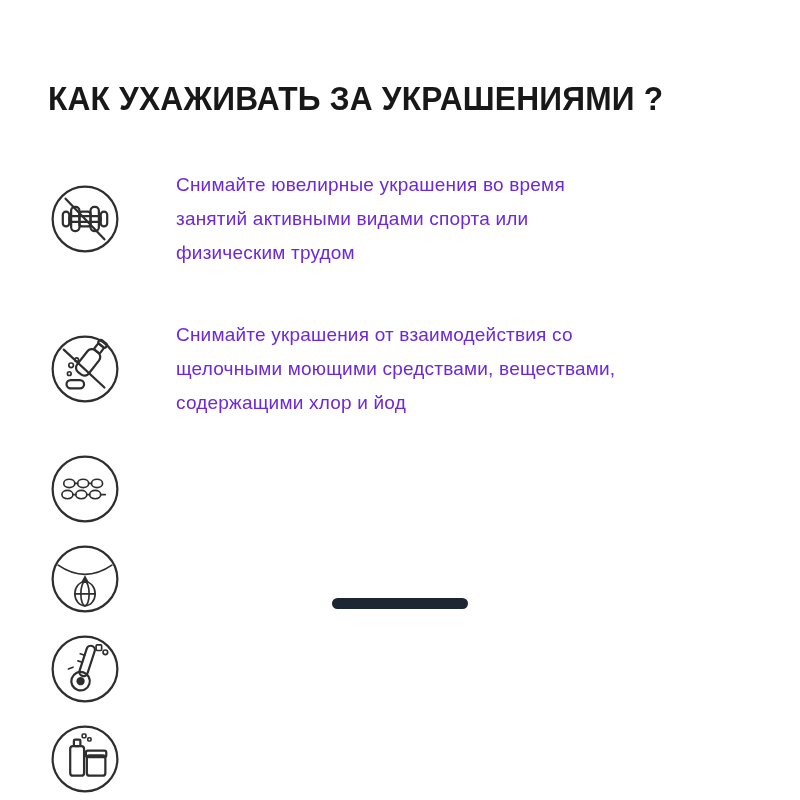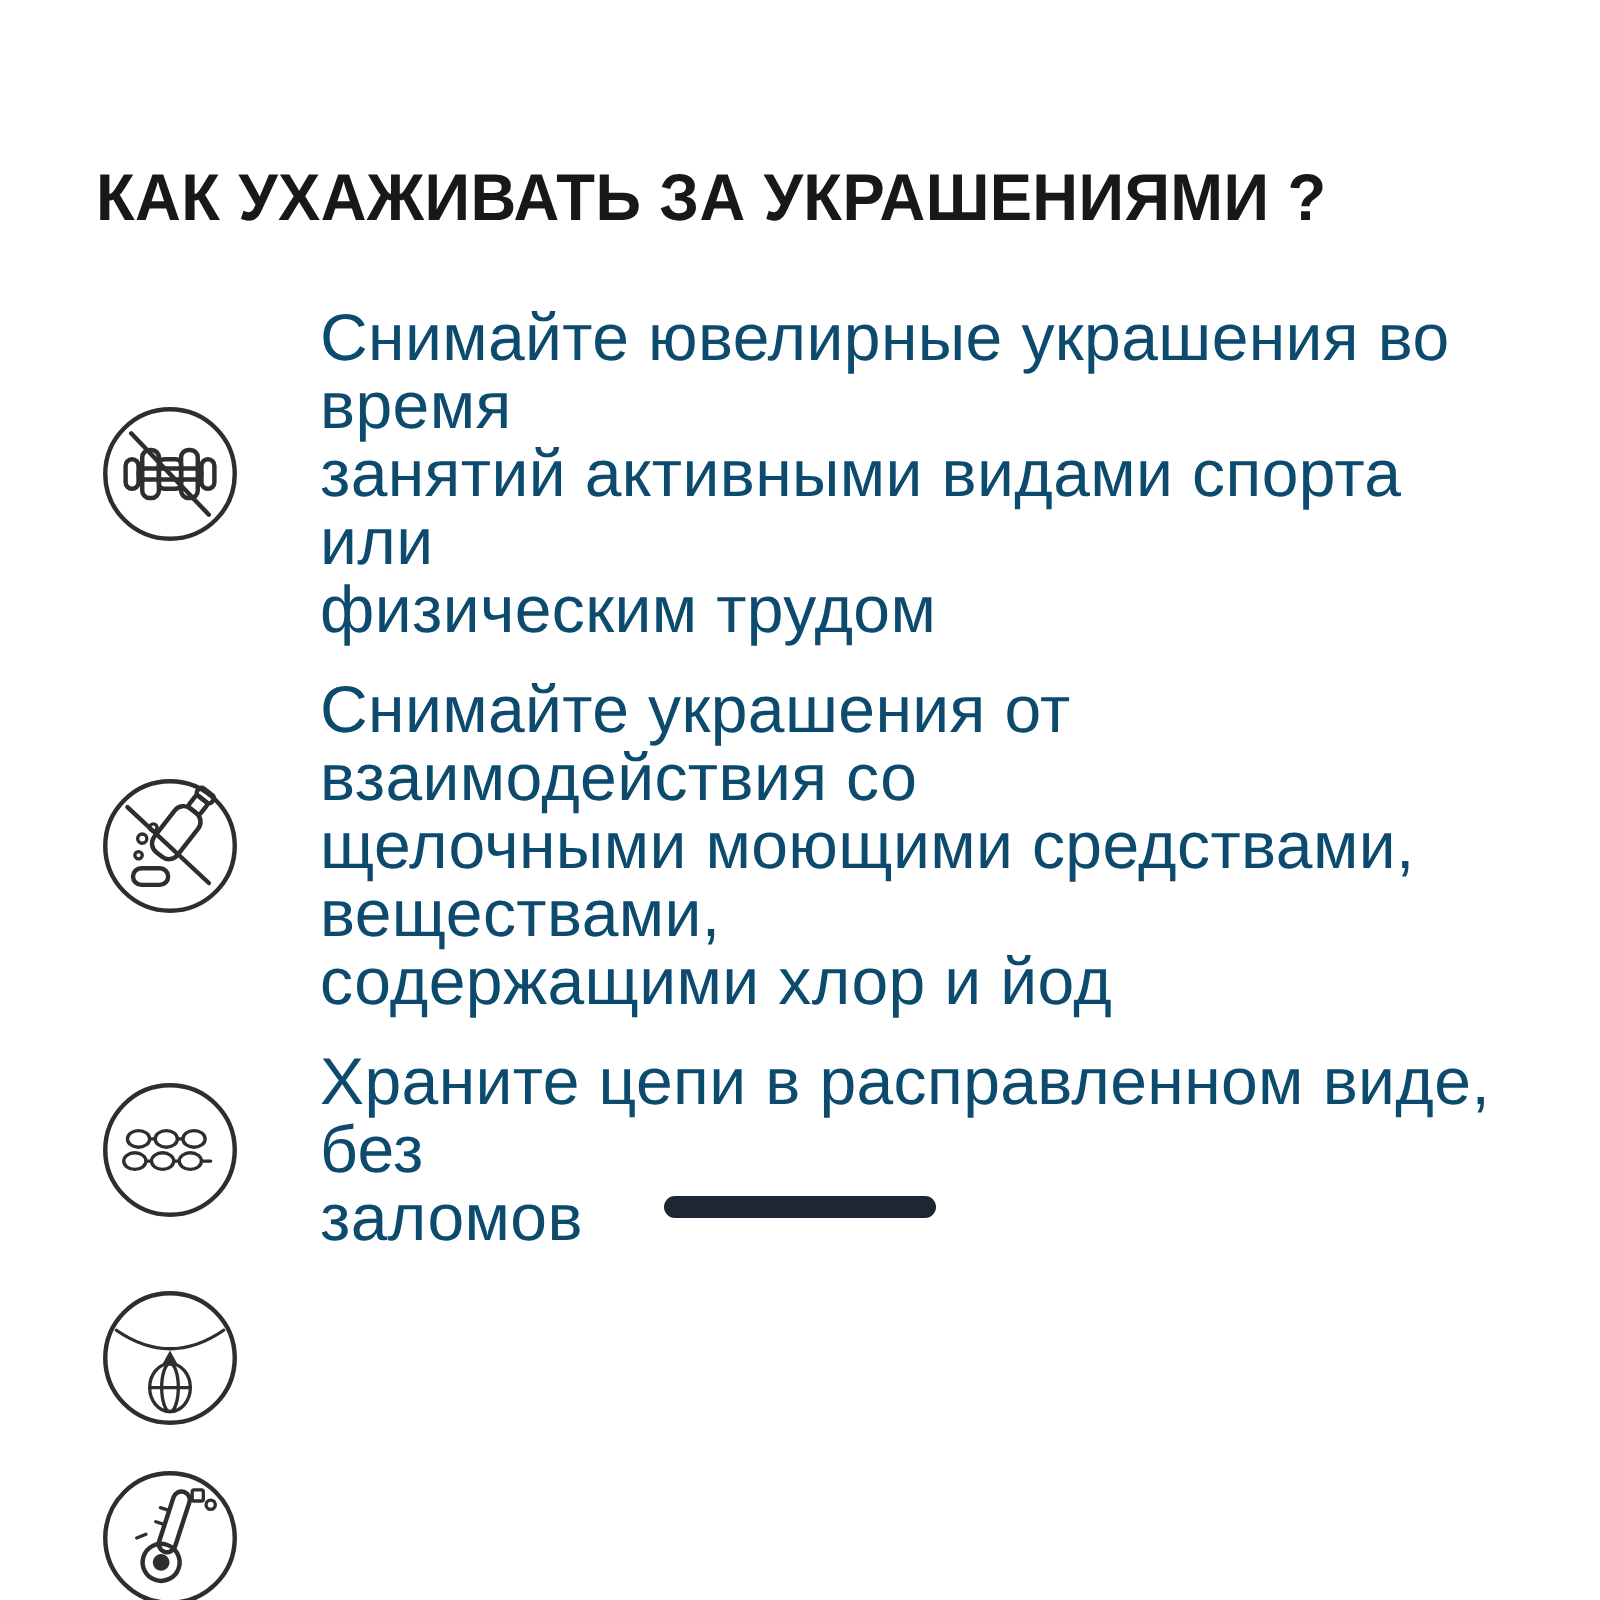--- a/index.html
+++ b/index.html
@@ -36,24 +36,24 @@
     display: flex;
     align-items: center;
     gap: 38px;
   }
   .icon-wrap {
     width: 74px; height: 74px;
     flex: none;
   }
   .icon-wrap svg { display: block; width: 74px; height: 74px; }
   .row p {
-    margin: 0;
-    font-size: 33px;
+    margin: 16px;
+    font-size: 19px;
     line-height: 34px;
-    color: #0c4a6e;
+    color: #6d28d9;
     letter-spacing: 0.2px;
     white-space: pre-line;
   }
   .home-bar {
     position: absolute;
     left: 50%; bottom: 7px;
     transform: translateX(-50%);
     width: 136px; height: 11px;
     border-radius: 6px;
     background: #1d2734;
@@ -120,22 +120,20 @@
           <line class="ic-thin" x1="44" y1="34" x2="47" y2="34"></line>
           <ellipse class="ic-thin" cx="53" cy="34" rx="6" ry="4.5"></ellipse>
           <ellipse class="ic-thin" cx="21" cy="46" rx="6" ry="4.5"></ellipse>
           <line class="ic-thin" x1="27" y1="46" x2="30" y2="46"></line>
           <ellipse class="ic-thin" cx="36" cy="46" rx="6" ry="4.5"></ellipse>
           <line class="ic-thin" x1="42" y1="46" x2="45" y2="46"></line>
           <ellipse class="ic-thin" cx="51" cy="46" rx="6" ry="4.5"></ellipse>
           <line class="ic-thin" x1="57" y1="46" x2="62" y2="46"></line>
         </svg>
       </div>
-      <p>Храните цепи в расправленном виде, без
-заломов</p>
     </div>
 
     <div class="row">
       <div class="icon-wrap">
         <svg viewBox="0 0 80 80">
           <circle class="ic" cx="40" cy="40" r="35"></circle>
           <path class="ic-thin" d="M 11 25 Q 40 45 69 25"></path>
           <path class="ic-fill" d="M 40 36 L 35.5 44 L 44.5 44 Z"></path>
           <ellipse class="ic-thin" cx="40" cy="56" rx="11" ry="13"></ellipse>
           <ellipse class="ic-thin" cx="40" cy="56" rx="4.5" ry="13"></ellipse>

